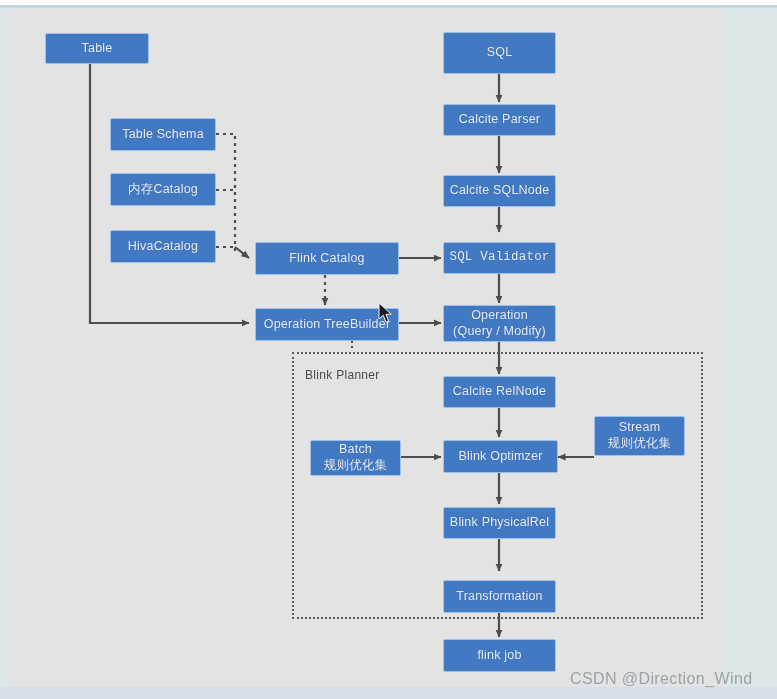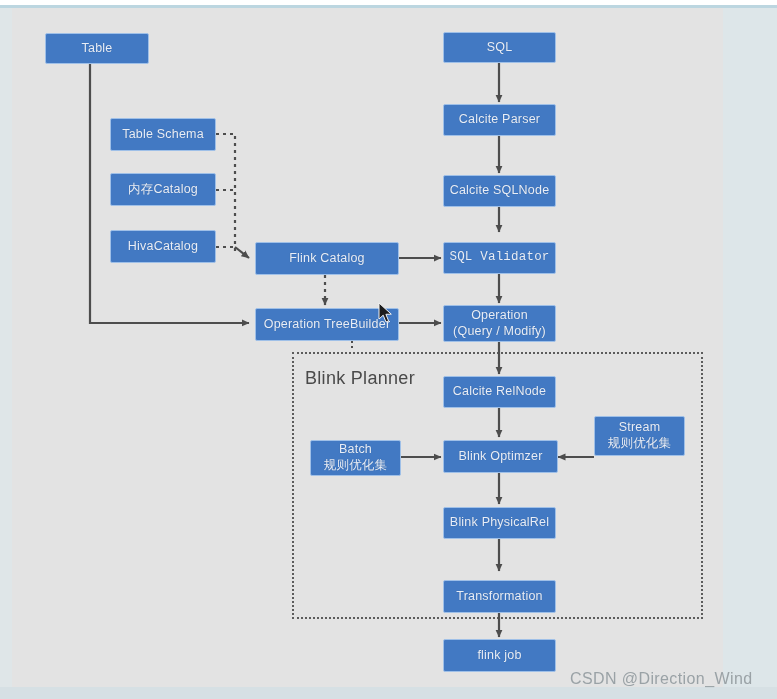--- a/index.html
+++ b/index.html
@@ -78,21 +78,21 @@
   
   .planner-group {
     position: absolute;
     border: 2px dotted #5c5c5c;
     box-sizing: border-box;
     background: transparent;
   }
   .planner-label {
     position: absolute;
     color: #4a4a4a;
-    font-size: 18px;
+    font-size: 12px;
     letter-spacing: 0.3px;
   }
 
   
   .watermark {
     position: absolute;
     color: #9aa2a6;
     font-size: 16px;
     letter-spacing: 0.4px;
     white-space: nowrap;
@@ -176,21 +176,21 @@
   </div>
 
   <div class="node" style="left:255px; top:242px; width:144px; height:33px;">
     <span class="l1">Flink Catalog</span>
   </div>
 
   <div class="node" style="left:255px; top:308px; width:144px; height:33px;">
     <span class="l1">Operation TreeBuilder</span>
   </div>
 
-  <div class="node" style="left:443px; top:32px; width:113px; height:31px;">
+  <div class="node" style="left:443px; top:32px; width:113px; height:42px;">
     <span class="l1">SQL</span>
   </div>
 
   <div class="node" style="left:443px; top:104px; width:113px; height:32px;">
     <span class="l1">Calcite Parser</span>
   </div>
 
   <div class="node" style="left:443px; top:175px; width:113px; height:32px;">
     <span class="l1">Calcite SQLNode</span>
   </div>

